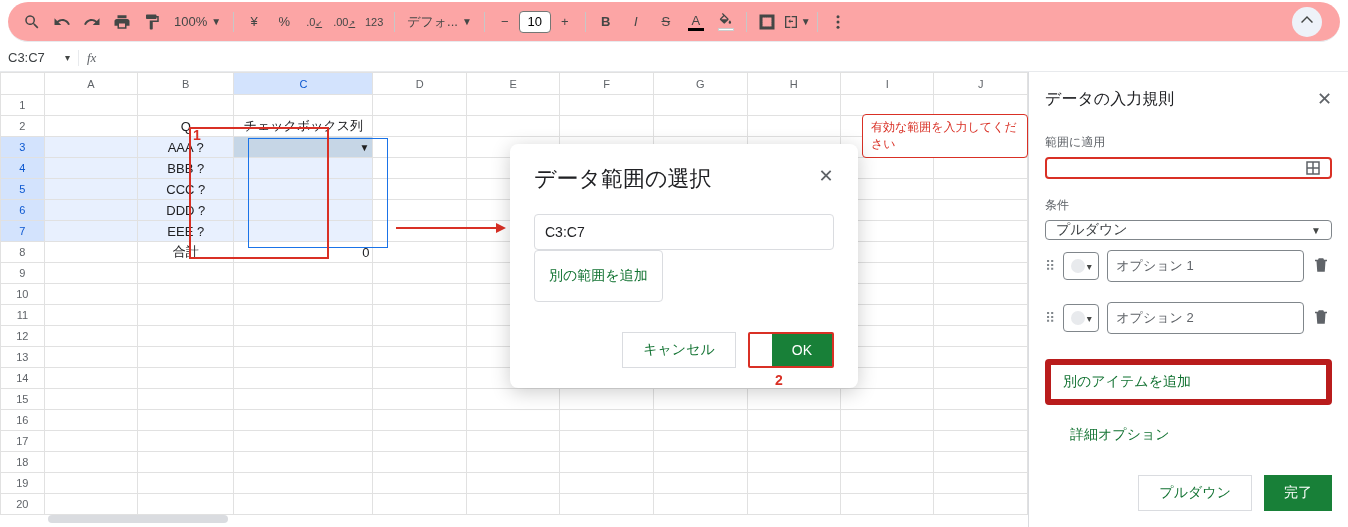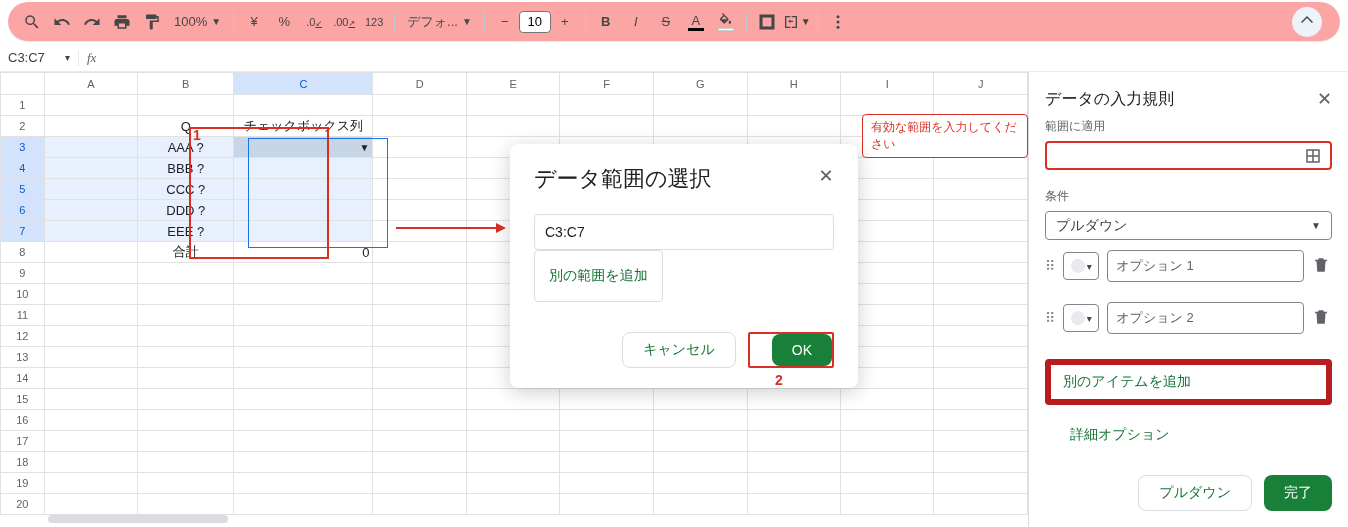--- a/index.html
+++ b/index.html
@@ -48,27 +48,27 @@
   .warning-tag { position:absolute; background:#fff; border:1px solid #d93025; color:#d93025; font-size:12px; padding:4px 8px; border-radius:4px; }
   .arrow-svg { position:absolute; }
   .annot { position:absolute; color:#d93025; font-size:14px; font-weight:bold; }
   
   .dialog { position:absolute; background:#fff; border-radius:8px; box-shadow:0 4px 20px rgba(0,0,0,0.2); padding: 20px 24px; width: 348px; }
   .dialog h2 { font-size: 22px; font-weight:400; color:#202124; margin-bottom: 20px; }
   .dialog .close { position:absolute; top:20px; right:20px; color:#5f6368; font-size:18px; cursor:pointer; width:24px; height:24px; display:flex; align-items:center; justify-content:center; }
   .dialog input[type=text] { width:100%; height:36px; border:1px solid #dadce0; border-radius:4px; padding:0 10px; font-size:14px; color:#202124; }
   .dialog .add-range { display:inline-block; margin-top:0; padding: 16px 14px; border:1px solid #dadce0; border-radius:4px; color:#137333; font-size:14px; cursor:pointer; }
   .dialog .actions { display:flex; justify-content:flex-end; gap:12px; margin-top:30px; }
-  .btn { padding: 8px 20px; border-radius:8px; font-size:14px; cursor:pointer; border:none; }
+  .btn { padding: 8px 20px; border-radius:0; font-size:14px; cursor:pointer; border:none; }
   .btn-flat { background:#fff; border:1px solid #dadce0; color:#137333; }
   .btn-primary { background:#188038; color:#fff; }
   .ok-wrap { border:2px solid #d93025; display:inline-block; border-radius:2px;padding-left:22px; }
   
   .sidebar { width: 320px; border-left:1px solid #dadce0; padding:16px 16px 0; display:flex; flex-direction:column; }
-  .sidebar h3 { font-size:16px; font-weight:400; color:#202124; display:flex; justify-content:space-between; align-items:center; }
+  .sidebar h3 { font-size:16px; font-weight:400; color:#202124; margin-bottom: 16px; display:flex; justify-content:space-between; align-items:center; }
   .sidebar .close-x { color:#5f6368; font-size:18px; cursor:pointer; }
   .field-label { font-size:12px; color:#5f6368; margin: 8px 0 6px; }
   .range-input { width:100%; height:36px; border:2px solid #d93025; border-radius:4px; display:flex; align-items:center; padding:0 8px; justify-content:flex-end; }
   .range-input svg { width:18px; height:18px; fill:#5f6368; }
   .select-box { width:100%; height:36px; border:1px solid #80868b; border-radius:4px; display:flex; align-items:center; justify-content:space-between; padding:0 10px; font-size:14px; color:#3c4043; cursor:pointer; }
   .option-row { display:flex; align-items:center; gap:8px; margin:10px 0; }
   .drag-h { color:#80868b; cursor:grab; font-size:14px; }
   .color-chip { width:36px; height:28px; border:1px solid #80868b; border-radius:4px; display:flex; align-items:center; justify-content:center; gap:2px; }
   .chip-circle { width:14px; height:14px; border-radius:50%; background:#e8eaed; }
   .option-input { flex:1; height:32px; border:1px solid #80868b; border-radius:4px; padding:0 8px; font-size:13px; color:#5f6368; }

